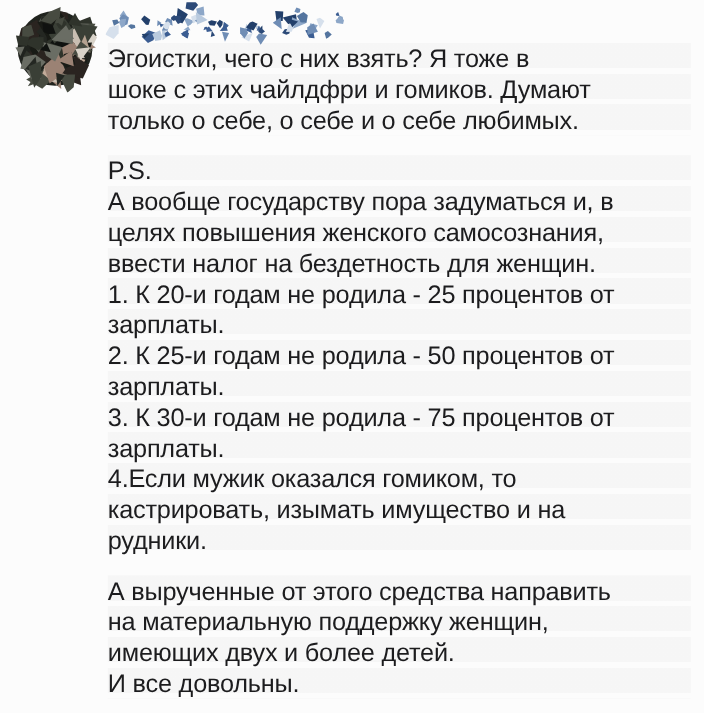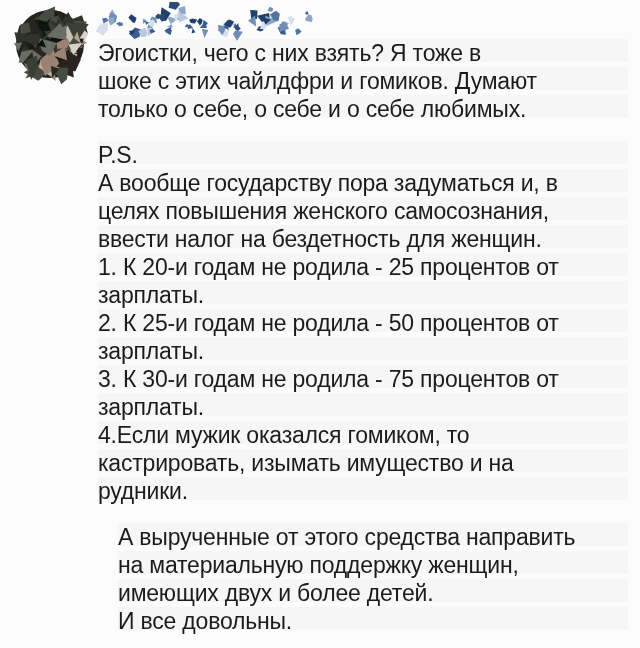--- a/index.html
+++ b/index.html
@@ -46,21 +46,21 @@
   }
   .text p {
     margin: 0 0 18px 0;
     white-space: pre;
     
     background-image: repeating-linear-gradient(
       180deg,
       rgba(0,0,0,0.025) 0px, rgba(0,0,0,0.025) 23px,
       rgba(0,0,0,0) 23px, rgba(0,0,0,0) 28px);
   }
-  .text p:last-child { margin-bottom: 0; margin-left: 20px; }
+  .text p:last-child { margin-bottom: 0; }
 </style>
 </head>
 <body style="background: rgb(252, 252, 252);">
 
 <div class="page">
 
   <div class="avatar">
     <svg viewBox="0 0 80 80" xmlns="http://www.w3.org/2000/svg">
       <g id="avatar-shapes">
           <circle cx="40" cy="40" r="34" fill="#20231e"></circle>

